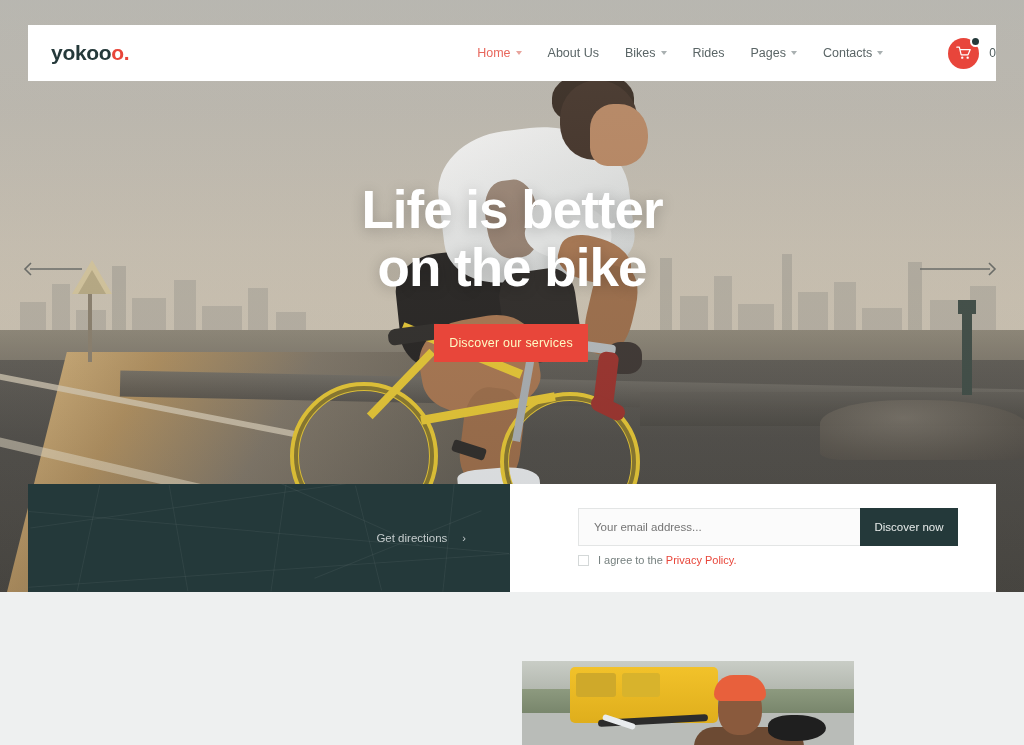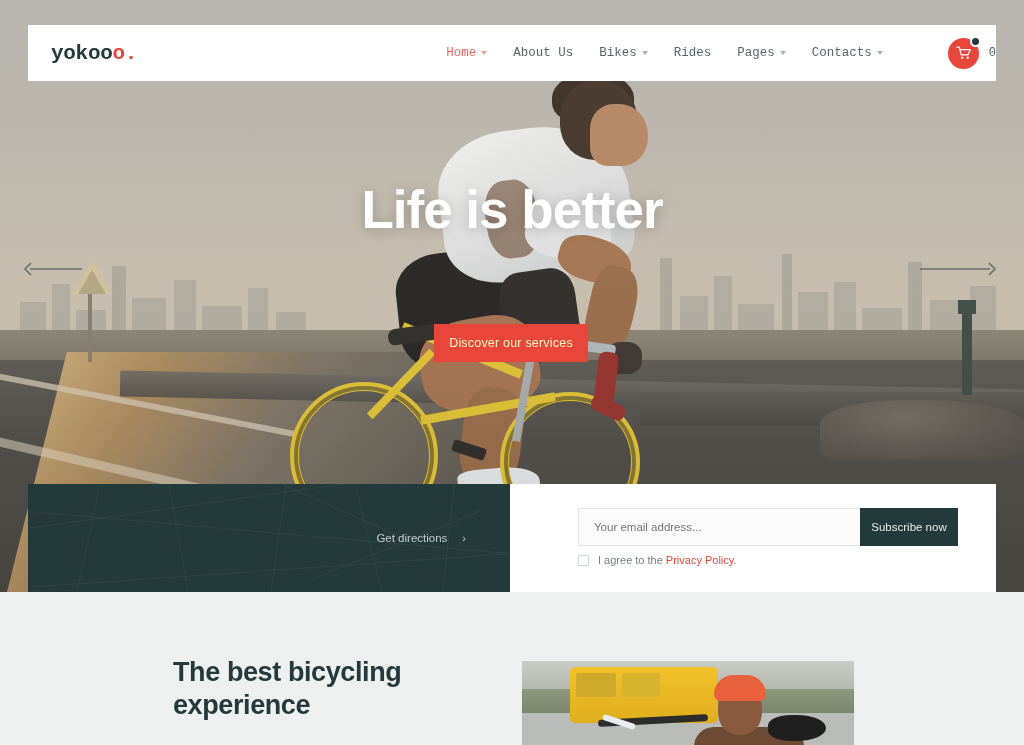--- a/index.html
+++ b/index.html
@@ -138,21 +138,21 @@
     position:absolute; top:261px; height:16px; display:flex; align-items:center;
     cursor:pointer;
   }
   .arrow-left { left:22px; width:60px; }
   .arrow-right { left:920px; width:78px; }
   .arrow svg { display:block; }
 
   
   .header {
     position:absolute; left:28px; top:25px; width:968px; height:56px;
-    background:#fff; display:flex; align-items:center; z-index:20;font-family:Liberation Mono, monospace;
+    background:#fff; display:flex; align-items:center; z-index:20;
   }
   .logo {
     margin-left:23px; font-size:21px; font-weight:bold; color:#25393a;
     letter-spacing:-.3px;
   }
   .logo .accent { color:#e8463a; }
   .nav { display:flex; align-items:center; margin-left:auto; }
   .nav-item {
     font-size:12.5px; color:#5a6566; margin:0 13px; cursor:pointer;
     display:flex; align-items:center; white-space:nowrap;
@@ -338,20 +338,21 @@
     <div class="bar-tape"></div>
     <div class="bar-tape2"></div>
     <div class="saddle"></div>
     <div class="pedal"></div>
   </div>
 
   <div class="hero-haze"></div>
 
   <div class="hero-title">
     <div>Life is better</div>
+    <div>on the bike</div>
   </div>
 
   <div class="hero-btn">Discover our services</div>
 
   <div class="arrow arrow-left">
     <svg width="60" height="14" viewBox="0 0 60 14">
       <line x1="8" y1="7" x2="60" y2="7" stroke="#6a6c68" stroke-width="1.4"></line>
       <polyline points="9,1 3,7 9,13" fill="none" stroke="#6a6c68" stroke-width="1.6"></polyline>
     </svg>
   </div>
@@ -423,32 +424,31 @@
 
     <div class="get-dir">
       <span>Get directions</span>
       <span class="chev">›</span>
     </div>
   </div>
 
   <div class="sub-panel">
     <div class="sub-form">
       <input class="email-input" type="text" placeholder="Your email address..." style="">
-      <button class="sub-btn">Subscribe now</button>
+      <button class="sub-btn">Discover now</button>
     </div>
     <div class="agree-row">
       <span class="chk"></span>
       <span>I agree to the</span>
       <a href="#">Privacy Policy.</a>
     </div>
   </div>
 </div>
 
 <div class="below">
-  <div class="sec-title">The best bicycling experience</div>
   <div class="photo-card">
     <div class="ph-sky"></div>
     <div class="ph-grass"></div>
     <div class="ph-road"></div>
     <div class="ph-van"></div>
     <div class="ph-van-win"></div>
     <div class="ph-van-win2"></div>
     <div class="ph-shoulder"></div>
     <div class="ph-person-head"></div>
     <div class="ph-beanie"></div>

